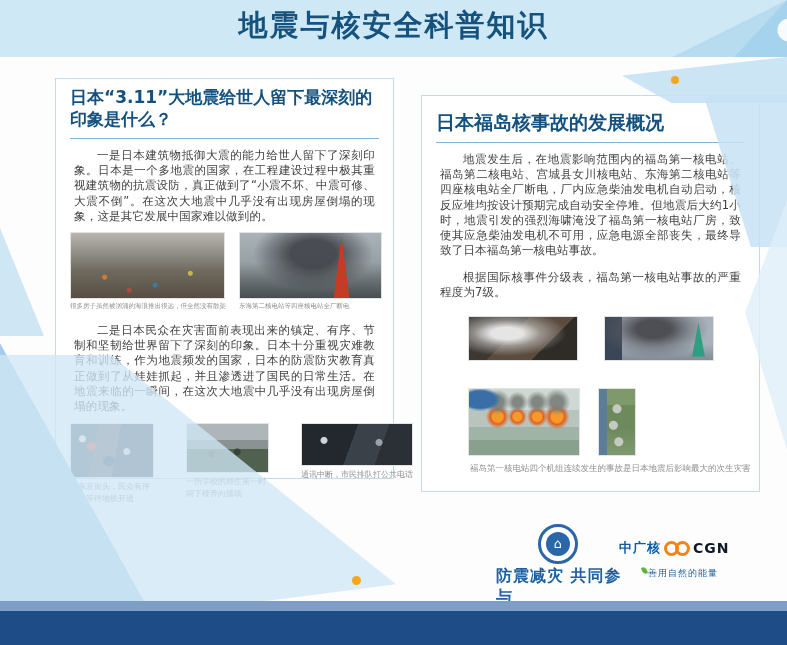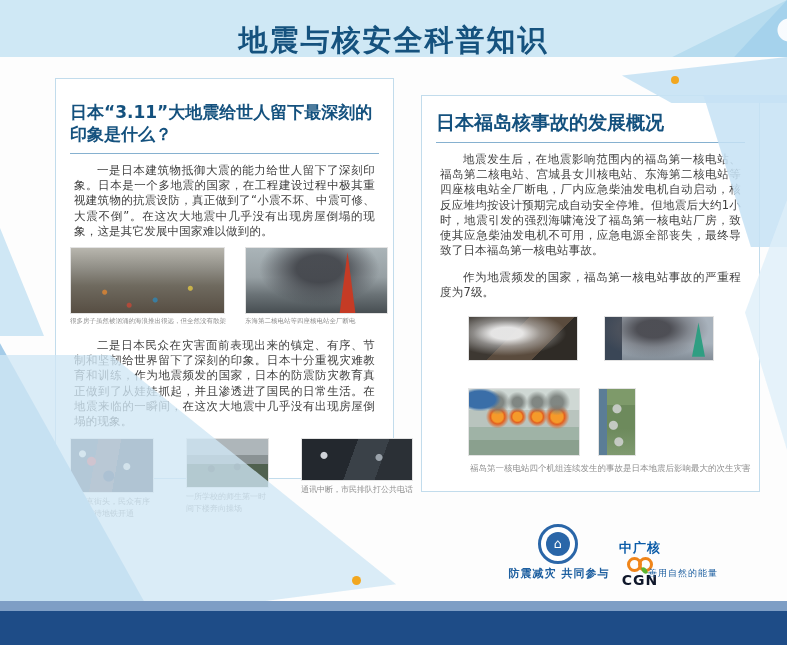--- a/index.html
+++ b/index.html
@@ -1,21 +1,21 @@
 <!DOCTYPE html>
 <html><head>
 <meta charset="utf-8">
 <style>
   html,body{margin:0;padding:0;background:#ffffff;}
   .poster{position:relative;width:787px;height:645px;overflow:hidden;
           font-family:"DejaVu Sans","Liberation Sans",sans-serif;background:#fdfdfd;}
 
   
   .hdr{position:absolute;left:0;top:0;width:787px;height:57px;background:#cfe8f5;z-index:1;}
-  .hdr h1{margin:0;padding-top:21px;text-align:center;font-size:29px;font-weight:bold;
+  .hdr h1{margin:0;padding-top:6px;text-align:center;font-size:29px;font-weight:bold;
           color:#15527e;letter-spacing:2px;}
   .hdr-tri{position:absolute;top:0;height:57px;}
   .t1{right:0;width:185px;background:#b7dcef;clip-path:polygon(100% 0,100% 100%,38% 100%);}
   .t2{right:0;width:110px;background:#a5d2ec;clip-path:polygon(100% 0,100% 100%,52% 100%);}
 
   
   .dots{background-image:
     radial-gradient(circle at 18px 26px, rgba(255,255,255,.95) 8px, rgba(255,255,255,0) 9px),
     radial-gradient(circle at 66px 72px, rgba(255,255,255,.9) 5px, rgba(255,255,255,0) 6px),
     radial-gradient(circle at 112px 30px, rgba(255,255,255,.92) 11px, rgba(255,255,255,0) 12px),
@@ -39,35 +39,35 @@
   .orange-dot{position:absolute;border-radius:50%;background:#f2a71f;z-index:6;}
   .od-top{left:671px;top:76px;width:8px;height:8px;}
   .od-bottom{left:352px;top:576px;width:9px;height:9px;}
 
   
   .band-steel{position:absolute;left:0;top:601px;width:787px;height:10px;background:#7e9ec5;z-index:4;}
   .band-navy{position:absolute;left:0;top:611px;width:787px;height:34px;background:#1e4c87;z-index:4;}
 
   
   .panel{position:absolute;background:#ffffff;border:1px solid #c2dcec;z-index:2;box-sizing:border-box;}
-  .panel.left{left:55px;top:78px;width:339px;height:401px;padding:22px 14px;}
+  .panel.left{left:55px;top:78px;width:339px;height:401px;padding:7px 14px;}
   .panel.right{left:421px;top:95px;width:339px;height:397px;padding:14px 14px;}
   .panel h2{margin:0;color:#14517e;font-weight:bold;}
   .panel.left h2{font-size:17px;line-height:1.32;}
   .panel.right h2{font-size:19px;line-height:1.3;}
   .rule{border-bottom:1px solid #86b1d0;margin:7px 0 9px;}
   .body{margin:4px;font-size:11.5px;line-height:1.33;color:#3f3f3f;text-align:justify;
         text-indent:2em;letter-spacing:.2px;}
   .mt{margin-top:11px;}
 
   
   .figrow{display:flex;align-items:flex-start;}
   .figrow figure{margin:0;}
   .figrow figcaption{color:#8f8f8f;line-height:1.45;margin-top:3px;}
-  .row-l1{gap:19px;margin-top:8px;}
+  .row-l1{gap:13px;margin-top:8px;}
   .row-l1 figcaption{font-size:6.5px;white-space:nowrap;}
   .row-l2{gap:32px;margin-top:9px;}
   .row-l2 figcaption{font-size:8px;}
   .row-l2 .f3 figcaption{white-space:nowrap;}
   .rwrap{width:246px;margin:16px auto 0;}
   .row-r1{justify-content:space-between;}
   .row-r2{gap:18px;margin-top:27px;}
   .r-caption{font-size:8.5px;color:#8f8f8f;margin:7px 0 0 34px;white-space:nowrap;}
 
   .ph{box-sizing:border-box;position:relative;overflow:hidden;border:1px solid #e3e3e3;}
@@ -121,23 +121,23 @@
       radial-gradient(circle at 40% 55%, rgba(205,208,205,.9) 0 4px, transparent 5px),
       radial-gradient(circle at 55% 80%, rgba(205,208,205,.9) 0 4px, transparent 5px),
       linear-gradient(90deg,#5b7d96 0 22%, rgba(0,0,0,0) 22%),
       linear-gradient(180deg,#7e9a6a 0 25%,#6d8a5c 25% 60%,#7f9a70 100%);}
 
   
   .emblem{position:absolute;left:538px;top:524px;width:40px;height:40px;border-radius:50%;
           border:3px solid #2a66a8;background:#fff;box-sizing:border-box;z-index:4;}
   .emblem-core{position:absolute;left:5px;top:5px;width:24px;height:24px;border-radius:50%;
           background:#2a66a8;color:#fff;font-size:13px;line-height:24px;text-align:center;}
-  .emblem-label{position:absolute;left:496px;top:566px;width:126px;text-align:center;
-          font-size:11px;font-weight:bold;color:#1d5fa0;z-index:4;letter-spacing:1px;}
-  .cgn{position:absolute;left:619px;top:539px;display:flex;align-items:center;z-index:4;flex-direction:column;}
+  .emblem-label{position:absolute;left:496px;top:566px;width:126px;text-align:left;
+          font-size:16px;font-weight:bold;color:#1d5fa0;z-index:4;letter-spacing:1px;}
+  .cgn{position:absolute;left:619px;top:539px;display:flex;align-items:center;z-index:4;}
   .cgn-cn{font-size:13px;font-weight:bold;color:#0b5ca8;letter-spacing:1px;}
   .swirl{display:inline-block;width:9px;height:9px;border:3px solid #f08519;border-radius:50%;
          box-sizing:content-box;}
   .swirl+.swirl{margin-left:-4px;}
   .swirl-wrap{margin:0 3px;display:flex;}
   .cgn-en{font-size:14px;font-weight:bold;color:#0f172a;letter-spacing:1px;}
   .cgn-slogan{position:absolute;left:626px;top:567px;width:92px;text-align:right;
           font-size:9px;color:#1d5fa0;z-index:4;letter-spacing:1px;}
   .leaf{display:inline-block;width:5px;height:7px;background:#5cb531;
         border-radius:0 70% 0 70%;transform:rotate(-18deg);margin-right:1px;vertical-align:top;}
@@ -192,21 +192,21 @@
         <div class="ph p-phone"></div>
         <figcaption>通讯中断，市民排队打公共电话</figcaption>
       </figure>
     </div>
   </section>
 
   <section class="panel right">
     <h2>日本福岛核事故的发展概况</h2>
     <div class="rule"></div>
     <p class="body">地震发生后，在地震影响范围内的福岛第一核电站、福岛第二核电站、宫城县女川核电站、东海第二核电站等四座核电站全厂断电，厂内应急柴油发电机自动启动，核反应堆均按设计预期完成自动安全停堆。但地震后大约1小时，地震引发的强烈海啸淹没了福岛第一核电站厂房，致使其应急柴油发电机不可用，应急电源全部丧失，最终导致了日本福岛第一核电站事故。</p>
-    <p class="body mt">作为地震频发的国家，福岛第一核电站事故的严重程度为7级。</p>
+    <p class="body mt">根据国际核事件分级表，福岛第一核电站事故的严重程度为7级。</p>
     <div class="rwrap">
       <div class="figrow row-r1">
         <figure>
           <div class="ph p-aerial"></div>
         </figure>
         <figure>
           <div class="ph p-reactor">
             <i class="crane-shape"></i>
           </div>
         </figure>

